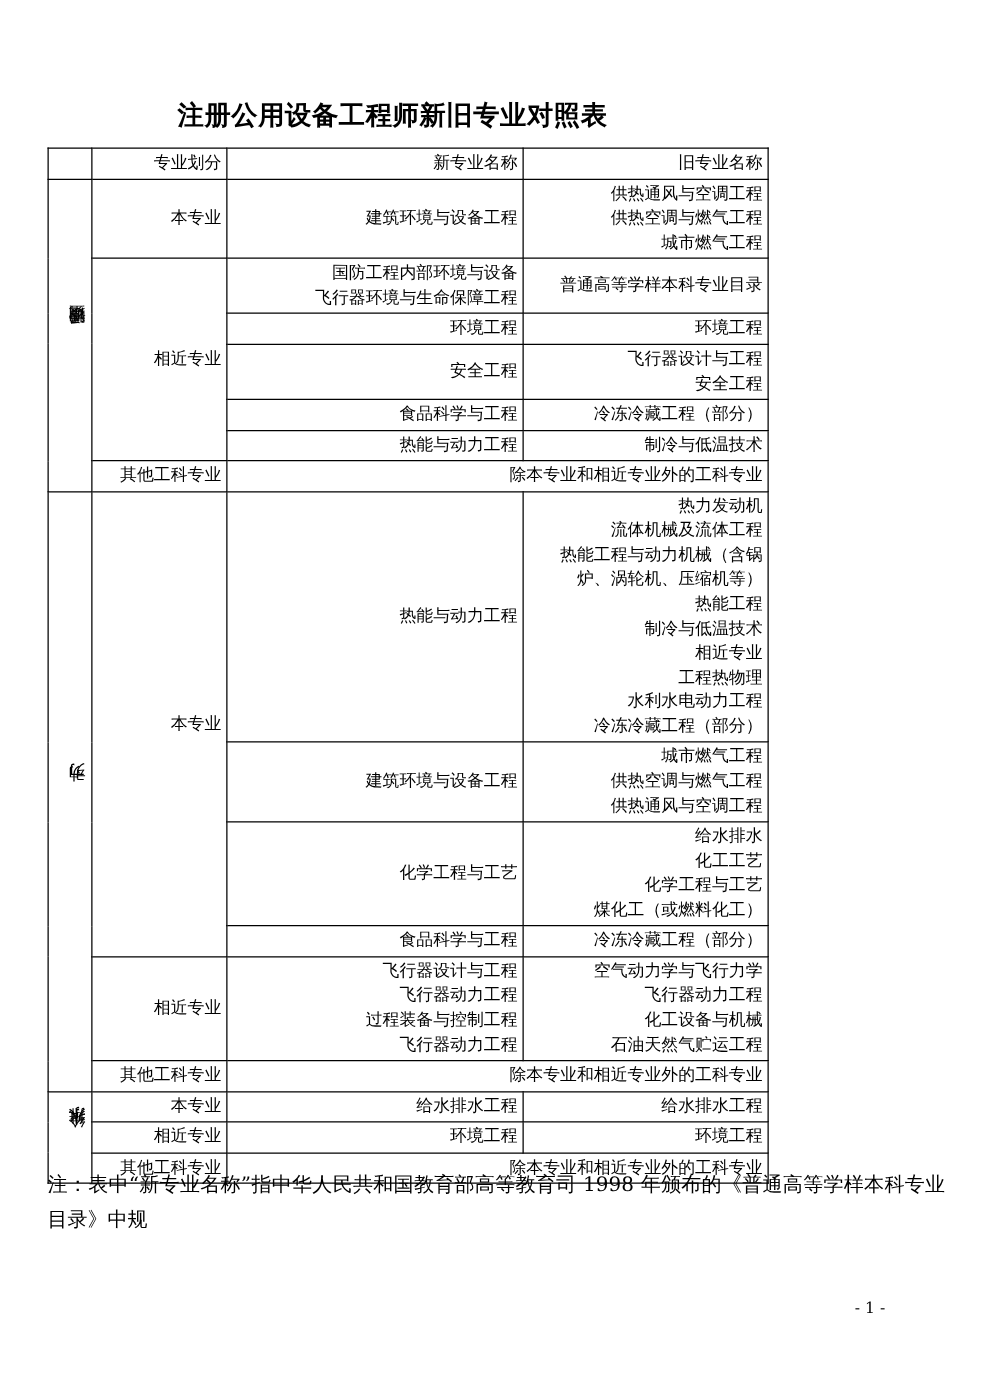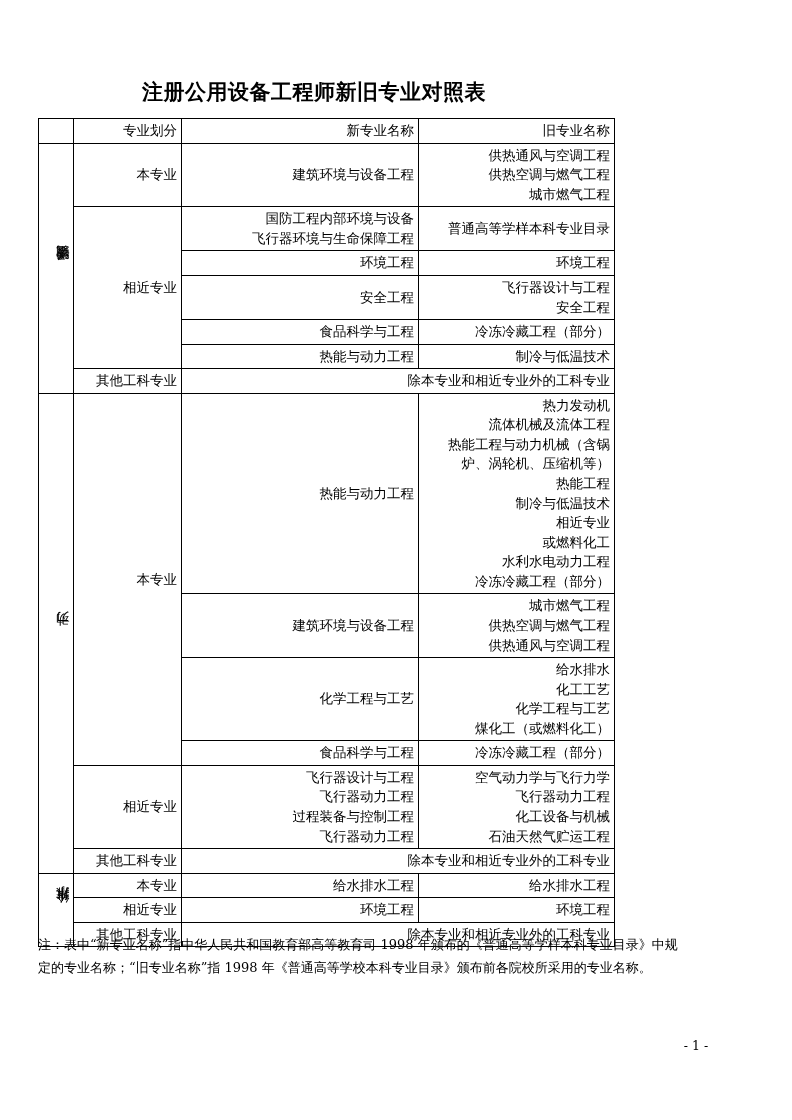--- a/index.html
+++ b/index.html
@@ -94,21 +94,21 @@
   }
 
   .ln { display: block; }
 
   
   .footnote {
     position: absolute;
     left: 38px;
     top: 934px;
     width: 718px;
-    font-size: 13px;
+    font-size: 16px;
     line-height: 1.75;
     text-align: justify;
     font-family: "DejaVu Serif", "Liberation Serif", serif;
   }
   .footnote .fn-line { display: block; }
 
   
   .page-number {
     position: absolute;
     left: 0;
@@ -216,21 +216,21 @@
               <span class="ln">热能与动力工程</span>
             </td>
           <td class="multiline">
             <span class="ln">热力发动机</span>
             <span class="ln">流体机械及流体工程</span>
             <span class="ln">热能工程与动力机械（含锅</span>
             <span class="ln">炉、涡轮机、压缩机等）</span>
             <span class="ln">热能工程</span>
             <span class="ln">制冷与低温技术</span>
             <span class="ln">相近专业</span>
-            <span class="ln">或燃料化工</span>
+            <span class="ln">工程热物理</span>
             <span class="ln">水利水电动力工程</span>
             <span class="ln">冷冻冷藏工程（部分）</span>
           </td>
         </tr>
         <tr>
           <td class="center-multi">
               <span class="ln">建筑环境与设备工程</span>
             </td>
           <td class="multiline">
             <span class="ln">城市燃气工程</span>
@@ -302,20 +302,19 @@
           <td>其他工科专业</td>
           <td class="left-al" colspan="2">除本专业和相近专业外的工科专业</td>
         </tr>
 
       </tbody>
     </table>
   </div>
 
   <div class="footnote">
     <span class="fn-line">注：表中“新专业名称”指中华人民共和国教育部高等教育司 1998 年颁布的《普通高等学样本科专业目录》中规</span>
-    <span class="fn-line">定的专业名称；“旧专业名称”指 1998 年《普通高等学校本科专业目录》颁布前各院校所采用的专业名称。</span>
   </div>
 
   <div class="page-number">
     <span class="pn-inner">- 1 -</span>
   </div>
 
 </div>
 
 </body></html>

